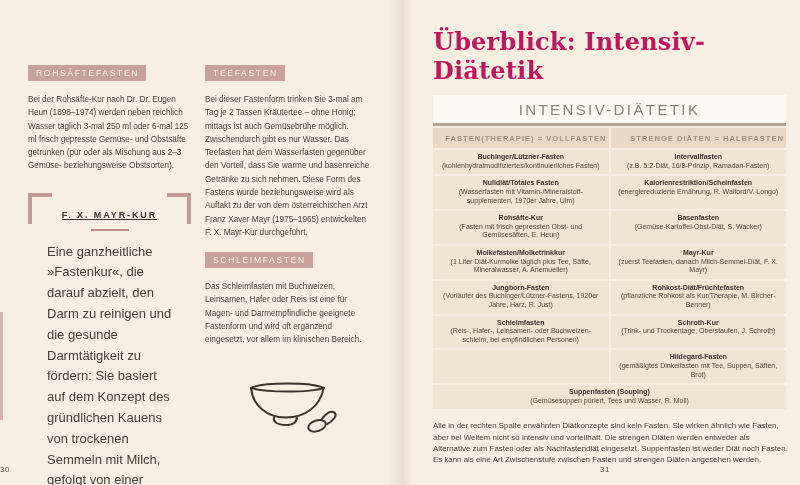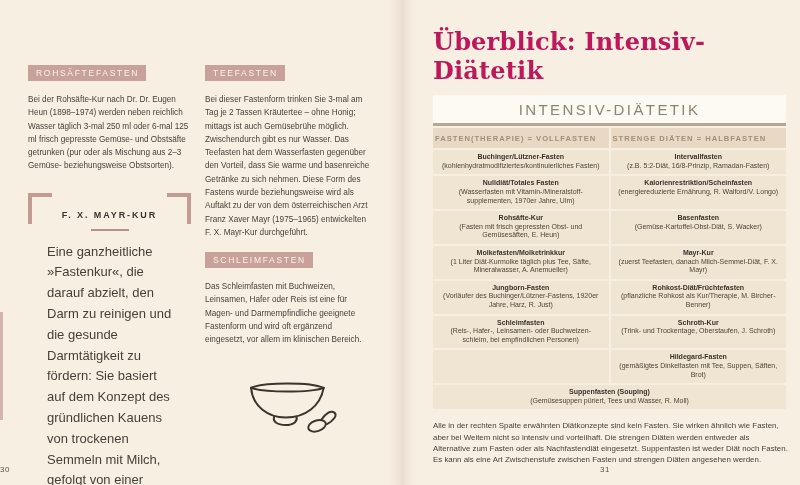--- a/index.html
+++ b/index.html
@@ -19,21 +19,21 @@
   .chip{display:inline-block;background:#c7a19a;color:#fbf4ea;font-weight:normal;
         font-size:8.5px;letter-spacing:1.7px;padding:3px 7px 3px 8px;}
   .body-p{font-size:8.2px;line-height:1.62;margin:12px 0 0 0;color:#463f38;}
 
   .mayr-box{position:relative;margin-top:20px;padding:15px 19px 18px;min-height:190px;}
   .corner{position:absolute;width:20px;height:27px;border:0 solid #c49b94;}
   .c-tl{top:0;left:0;border-top-width:4px;border-left-width:4px;}
   .c-tr{top:0;right:0;border-top-width:4px;border-right-width:4px;}
   .c-bl{bottom:0;left:0;border-bottom-width:4px;border-left-width:4px;}
   .c-br{bottom:0;right:0;border-bottom-width:4px;border-right-width:4px;}
-  .mayr-title{text-align:center;font-weight:bold;font-size:9px;letter-spacing:1.9px;color:#3a332d;margin-top:2px;}
+  .mayr-title{text-align:center;font-weight:bold;font-size:9px;letter-spacing:1.9px;color:#3a332d;margin-top:2px;text-decoration:underline;}
   .mayr-divider{width:38px;height:2px;background:#b98f88;margin:9px auto 11px;}
   .mayr-body{font-size:13px;line-height:1.6;color:#463f38;}
 
   .illustration{display:block;margin:26px auto 0;}
 
   .pagenum{position:absolute;bottom:11px;font-size:8px;color:#5c5249;letter-spacing:.5px;}
   .pagenum-left{left:0;width:400px;text-align:left;}
   .pagenum-right{left:410px;width:390px;text-align:center;}
 
   
@@ -42,21 +42,21 @@
   .r-title{font-family:"DejaVu Serif","Liberation Serif",serif;font-weight:bold;
            font-size:24px;letter-spacing:.2px;color:#be185d;margin:0 0 10px 0;}
   .r-intro{font-size:8.4px;line-height:1.5;color:#b18e85;margin:0 0 14px 0;width:336px;}
 
   .dtable{width:353px;}
   .t-titleband{background:#fdfaf3;text-align:center;font-size:15px;letter-spacing:2.4px;
                color:#8e8274;padding:6px 9px 5px;}
   .t-rule{height:3px;background:#b6a795;margin-bottom:2px;}
   .t-colheads,.trow{display:grid;grid-template-columns:1fr 1fr;gap:2px;margin-bottom:2px;}
   .t-colhead{background:#e9d8c3;color:#a08f7d;font-size:7.6px;font-weight:bold;letter-spacing:1px;
-             text-align:left;padding:6px 2px 5px;}
+             text-align:right;padding:6px 2px 5px;}
   .tcell{background:#f0e5d2;text-align:center;padding:3px 7px 4px;}
   .tcell-empty{background:#f0e5d2;}
   .tname{font-size:7px;font-weight:bold;color:#39312a;line-height:1.25;}
   .tdetail{font-size:7px;color:#4d4439;line-height:1.22;}
   .t-footer{background:#f0e5d2;text-align:center;padding:3px 7px 4px;}
 
   .r-outro{font-size:7.9px;line-height:1.42;color:#453e37;margin:11px 0 0 0;width:355px;}
 </style>
 </head>
 <body>

